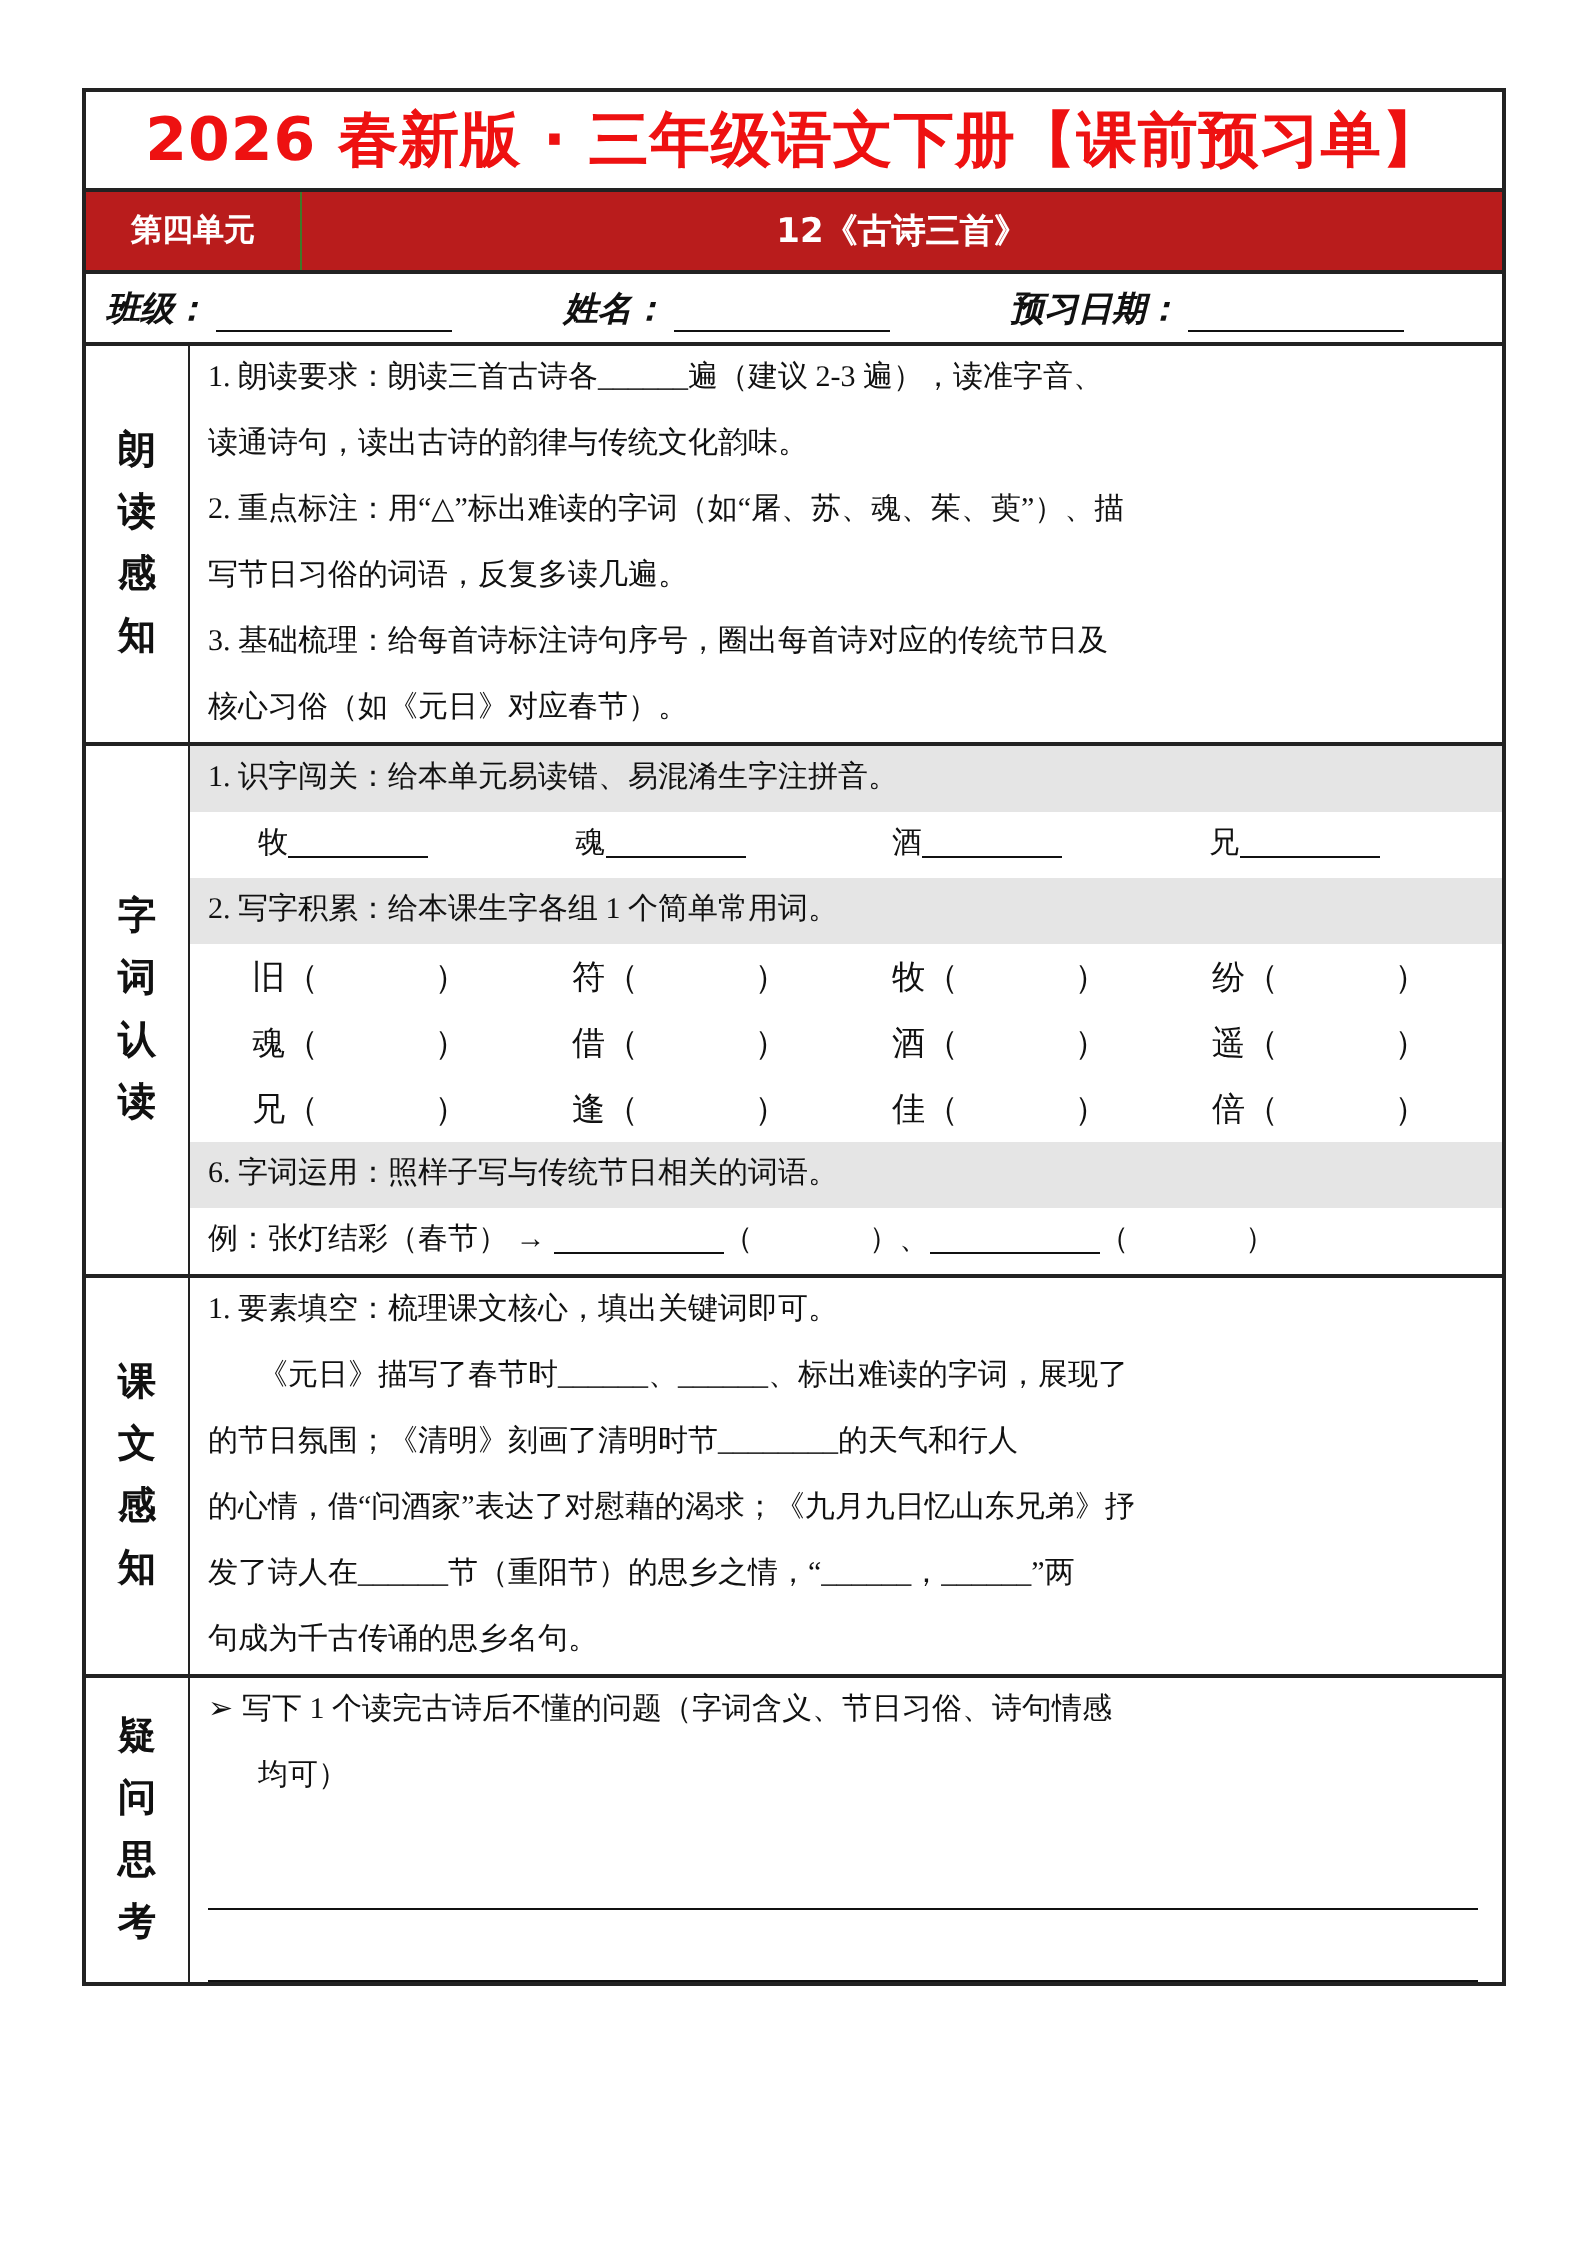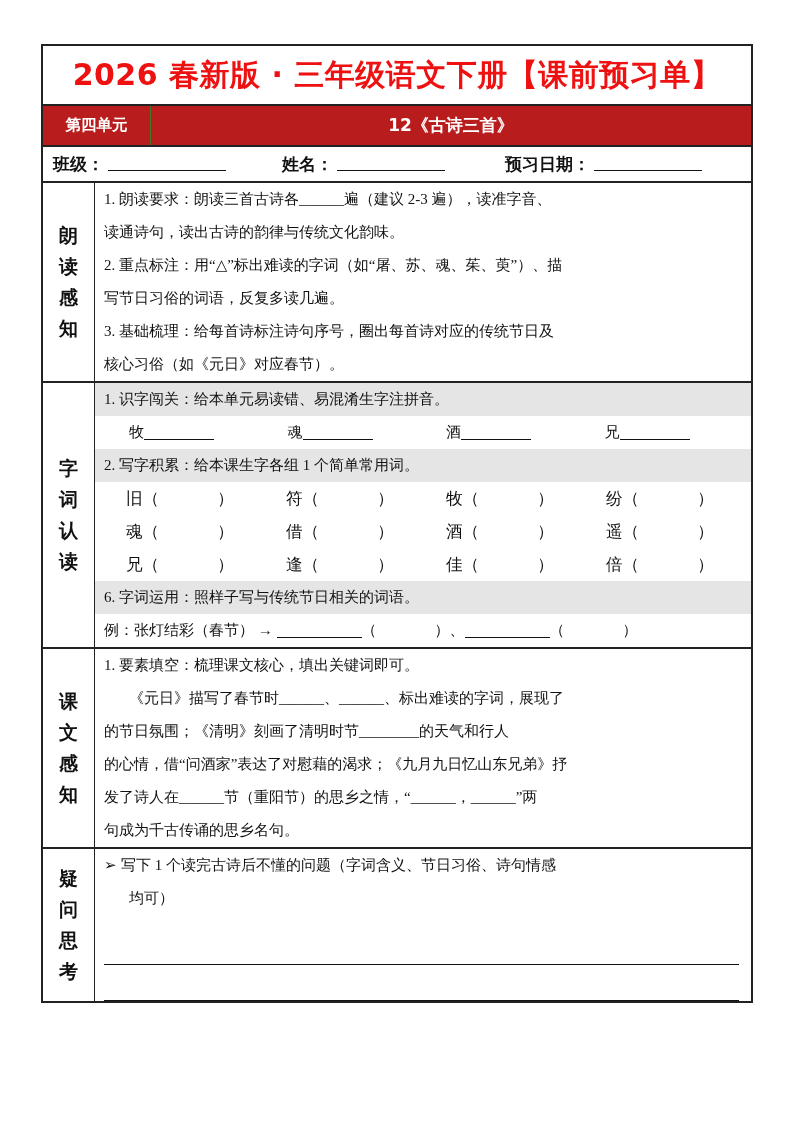--- a/index.html
+++ b/index.html
@@ -18,21 +18,21 @@
   .table {
     position: absolute;
     left: 41px; top: 44px;
     width: 712px;
     border: 2.5px solid #222;
     background: #fff;
   }
   
   .title-row {
     border-bottom: 2px solid #222;
-    height: 60px;
+    height: 50px;
     display: flex; align-items: center; justify-content: center;
   }
   .title-text {
     color: #ee1111;
     font-family: "DejaVu Sans", "Liberation Sans", sans-serif;
     font-weight: bold;
     font-size: 30px;
     letter-spacing: 0.5px;
     white-space: nowrap;
   }
@@ -58,21 +58,21 @@
   .info-row {
     height: 36px;
     border-bottom: 2.5px solid #222;
     display: flex; align-items: center;
     padding: 0 10px;
     font-family: "DejaVu Sans", "Liberation Sans", sans-serif;
     font-weight: bold;
     font-size: 17px;
     color: #111;
   }
-  .info-item { display: flex; align-items: center; }
+  .info-item { display: flex; align-items: flex-end; font-style: italic; }
   .info-label { white-space: nowrap; }
   .blank-line { border-bottom: 1.6px solid #111; display: inline-block; height: 14px; margin-left: 4px; }
   .bl-class { width: 118px; }
   .bl-name  { width: 108px; }
   .bl-date  { width: 108px; }
   .sp1 { width: 56px; }
   .sp2 { width: 60px; }
   
   .section {
     display: flex;

